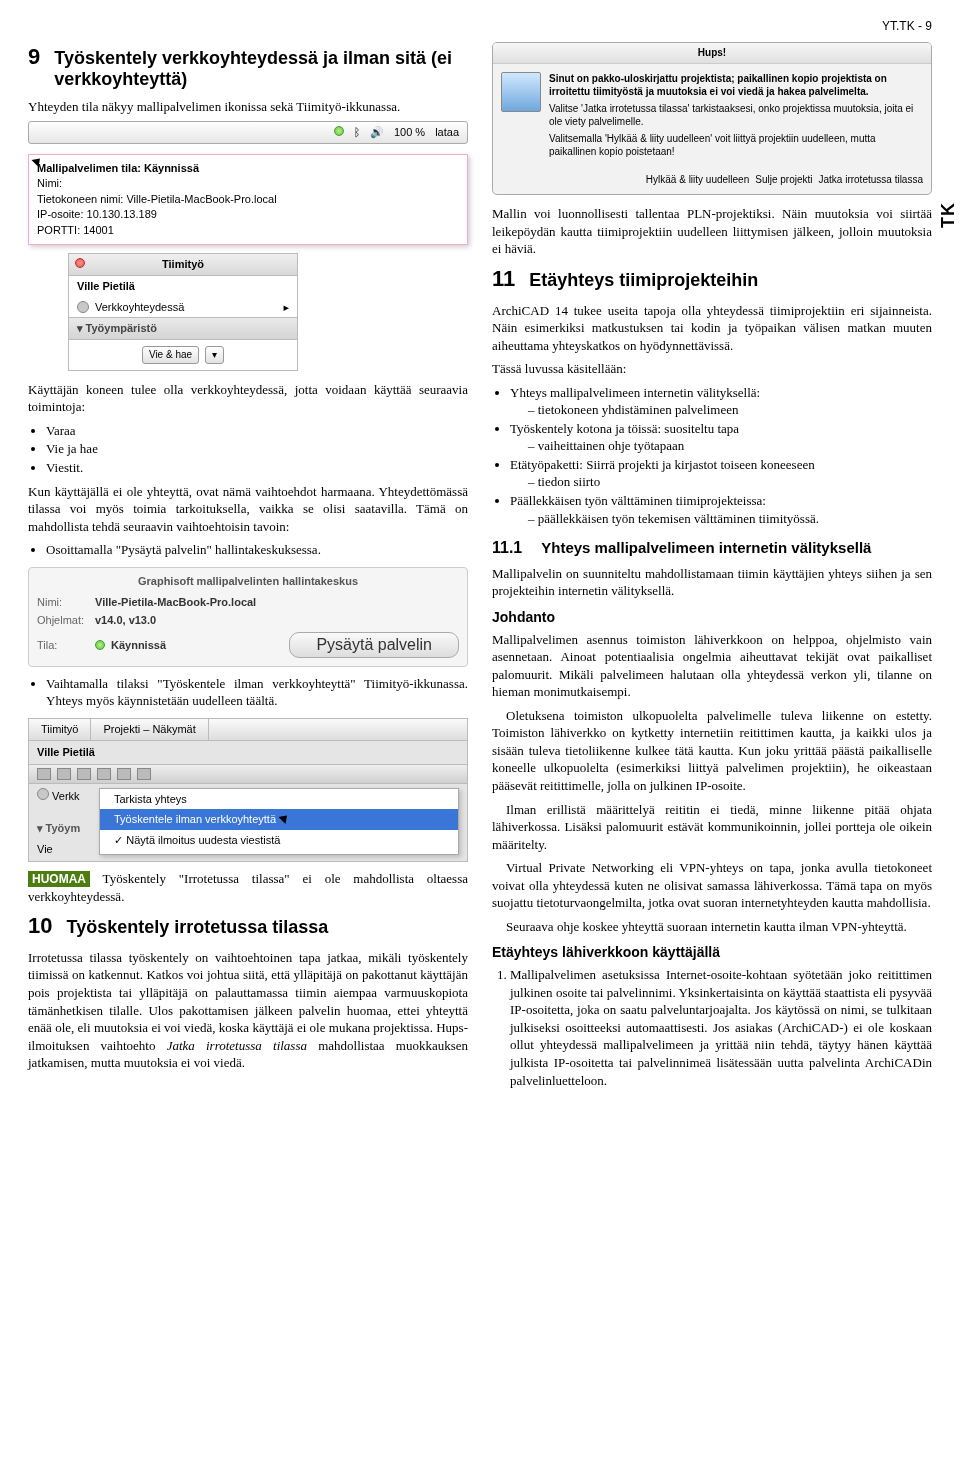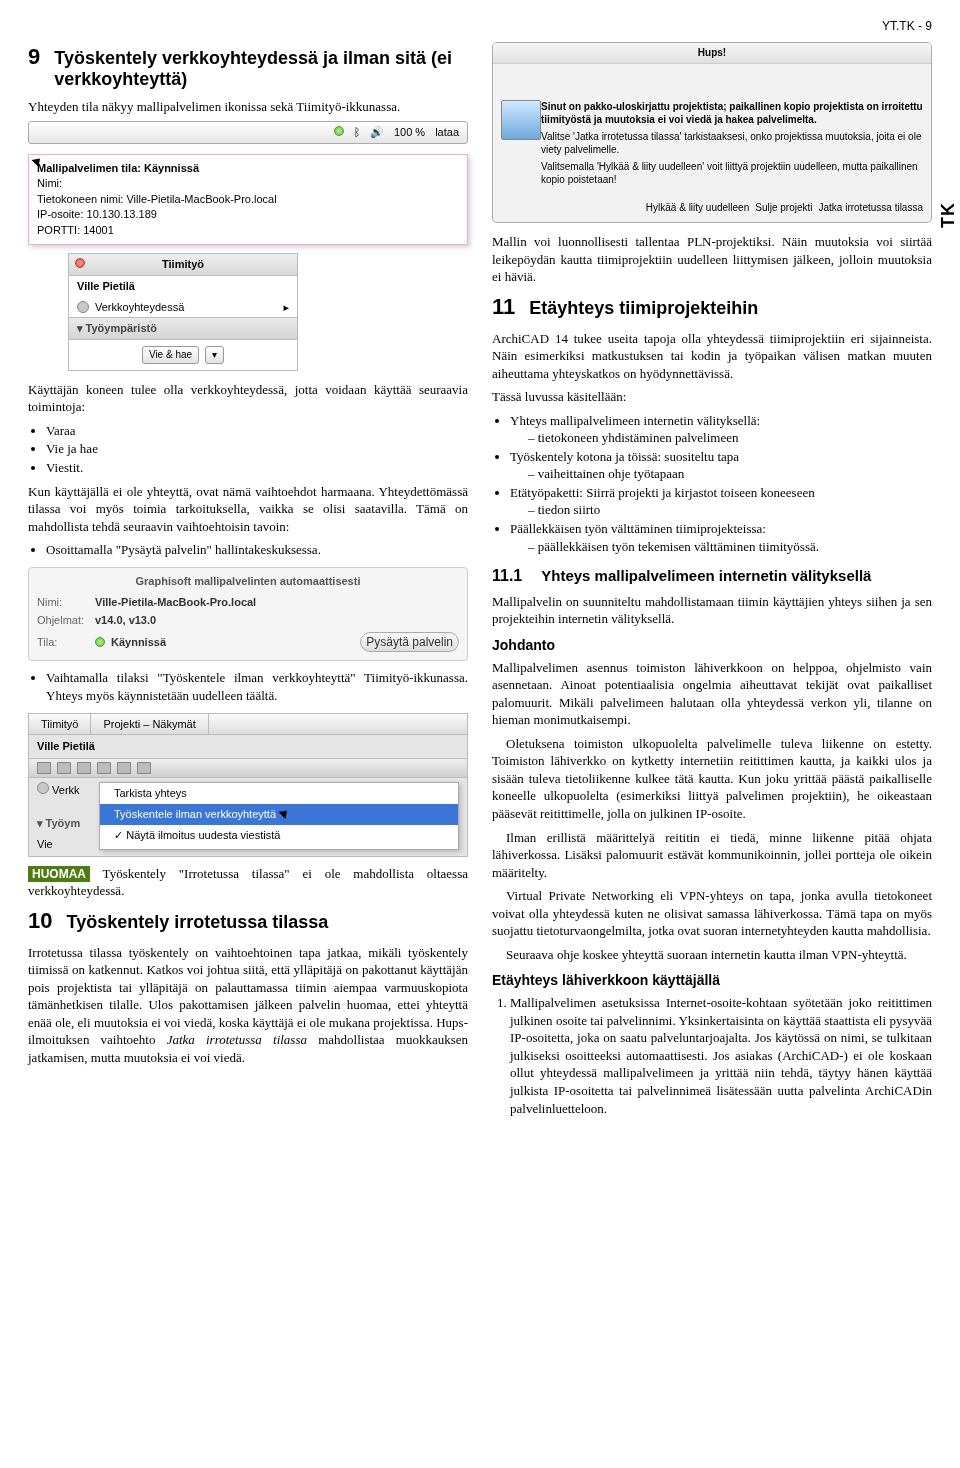--- a/index.html
+++ b/index.html
@@ -118,22 +118,22 @@
     color: #666;
     min-width: 52px;
   }
   .fig .val {
     font-weight: bold;
   }
   .fig .osx-btn {
     background: linear-gradient(#fafafa, #ddd);
     border: 1px solid #aaa;
     border-radius: 10px;
-    padding: 1px 5px;
-    font-size: 12px;
+    padding: 1px 26px;
+    font-size: 16px;
     display: inline-block;
   }
   .menubar-fig {
     margin-bottom: 6px;
   }
   .mac-menubar {
     background: linear-gradient(#fefefe, #e6e6e6);
     border: 1px solid #aaa;
     border-radius: 3px;
     display: flex;
@@ -257,22 +257,22 @@
   }
   .dialog-fig .dlg-title {
     text-align: center;
     font-weight: bold;
     padding: 3px 0;
     background: linear-gradient(#f7f7f7, #e0e0e0);
     border-bottom: 1px solid #ccc;
   }
   .dialog-fig .dlg-body {
     display: flex;
+    gap: 8px;
     padding: 8px;
-    margin-top: 28px;
   }
   .dialog-fig .dlg-icon {
     width: 40px;
     height: 40px;
     background: linear-gradient(#d0e8ff, #6fa8dc);
     border: 1px solid #888;
     border-radius: 2px;
     flex-shrink: 0;
   }
   .dialog-fig .dlg-text {
@@ -417,21 +417,21 @@
       <li>Varaa</li>
       <li>Vie ja hae</li>
       <li>Viestit.</li>
     </ul>
     <p class="body-p">Kun käyttäjällä ei ole yhteyttä, ovat nämä vaihtoehdot harmaana. Yhteydettömässä tilassa voi myös toimia tarkoituksella, vaikka se olisi saatavilla. Tämä on mahdollista tehdä seuraavin vaihtoehtoisin tavoin:</p>
     <ul class="body-list">
       <li>Osoittamalla "Pysäytä palvelin" hallintakeskuksessa.</li>
     </ul>
 
     <div class="fig">
-      <div class="win-title">Graphisoft mallipalvelinten automaattisesti</div>
+      <div class="win-title">Graphisoft mallipalvelinten hallintakeskus</div>
       <div class="row">
         <span class="label">Nimi:</span>
         <span class="val">Ville-Pietila-MacBook-Pro.local</span>
       </div>
       <div class="row">
         <span class="label">Ohjelmat:</span>
         <span class="val">v14.0, v13.0</span>
       </div>
       <div class="row">
         <span class="label">Tila:</span>

